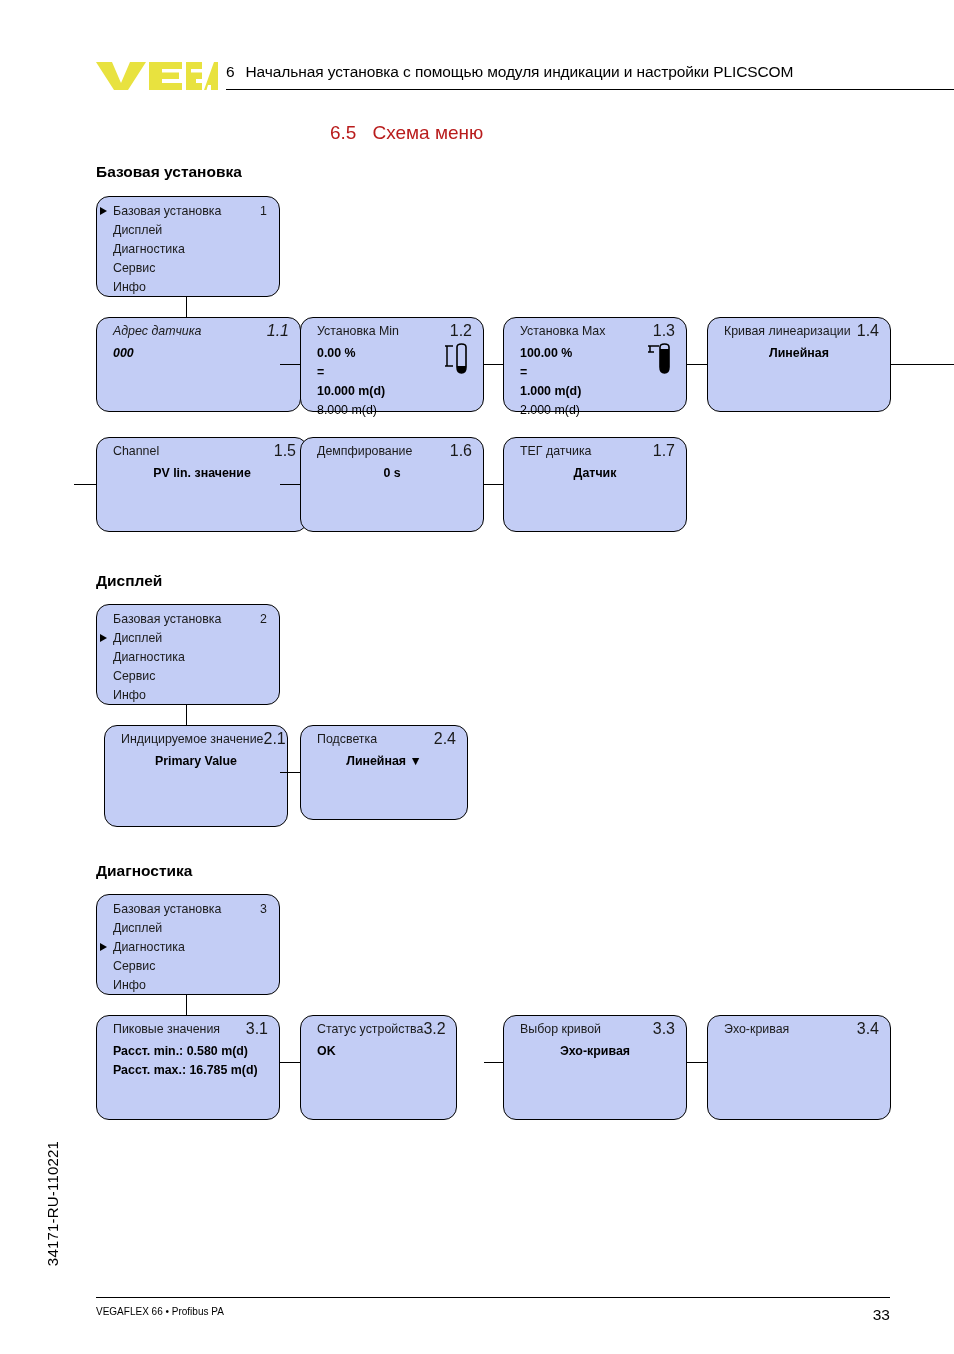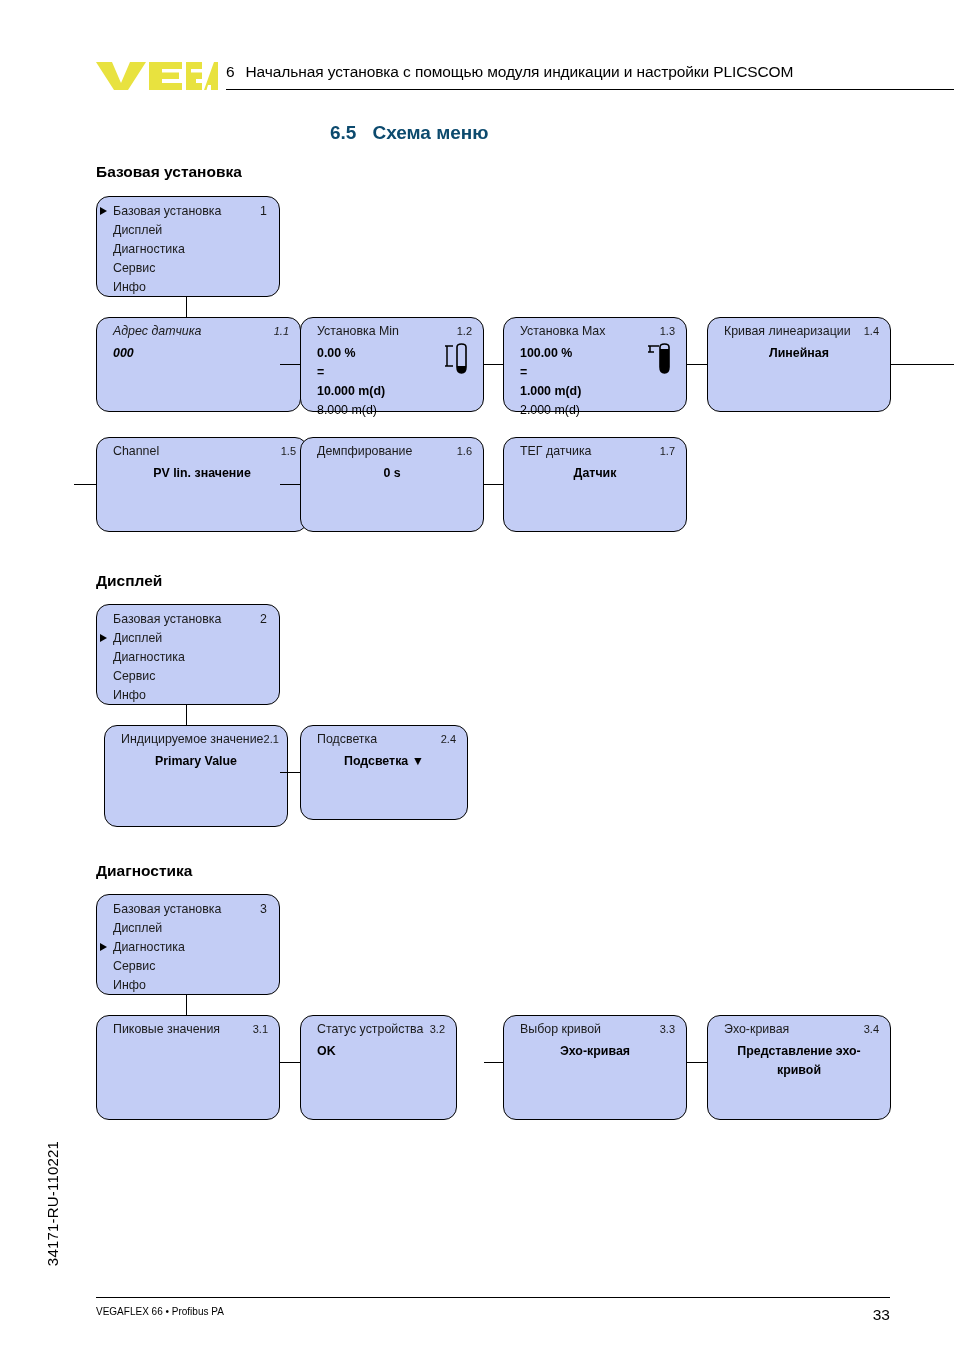--- a/index.html
+++ b/index.html
@@ -50,22 +50,22 @@
     height: 1.4px;
     background: #000;
   }
 
   
   #section-title {
     position: absolute;
     left: 330px;
     top: 122px;
     font-size: 19px;
-    font-weight: bold;
-    color: #0c4a6e;
+    font-weight: normal;
+    color: #b91c1c;
     white-space: nowrap;
   }
   #section-title .num { display: inline-block; margin-right: 16px; }
 
   
   .group-heading {
     position: absolute;
     left: 96px;
     font-size: 15.5px;
     font-weight: bold;
@@ -95,21 +95,21 @@
     display: flex;
     align-items: center;
     justify-content: space-between;
   }
   .node .title {
     font-size: 12.4px;
     color: #1a1a1a;
     white-space: nowrap;
   }
   .node .idx {
-    font-size: 11px;
+    font-size: 16px;
     color: #1a1a1a;
     white-space: nowrap;
   }
   .node .body {
     position: absolute;
     left: 0;
     top: 26px;
     width: 100%;
     padding: 0 10px 0 16px;
   }
@@ -388,21 +388,21 @@
     <div class="body">
       <div class="val center">Primary Value</div>
     </div>
   </div>
 <div class="node capsule" style="left: 300px; top: 725px; width: 168px; height: 95px;">
     <div class="row-head">
       <span class="title">Подсветка</span>
       <span class="idx">2.4</span>
     </div>
     <div class="body">
-      <div class="val center">Подсветка ▼</div>
+      <div class="val center">Линейная ▼</div>
     </div>
   </div>
 <div class="conn-h" style="left: 280px; top: 772px; width: 20px;"></div>
 <div class="group-heading" style="top: 862px;">Диагностика</div>
 <div class="node capsule" style="left: 96px; top: 894px; width: 184px; height: 101px;">
     <div class="menu-list">
       <div class="menu-row">
         <span class="mlabel">Базовая установка</span>
         <span class="midx">3</span>
       </div>
@@ -420,20 +420,24 @@
         <span class="mlabel">Инфо</span>
       </div>
     </div>
   </div>
 <div class="conn-v" style="left: 186px; top: 995px; height: 20px;"></div>
 <div class="node capsule" style="left: 96px; top: 1015px; width: 184px; height: 105px;">
     <div class="row-head">
       <span class="title">Пиковые значения</span>
       <span class="idx">3.1</span>
     </div>
+    <div class="body">
+      <div class="val">Расст. min.: 0.580 m(d)</div>
+      <div class="val">Расст. max.: 16.785 m(d)</div>
+    </div>
   </div>
 <div class="node capsule" style="left: 300px; top: 1015px; width: 157px; height: 105px;">
     <div class="row-head">
       <span class="title">Статус устройства</span>
       <span class="idx">3.2</span>
     </div>
     <div class="body">
       <div class="val">OK</div>
     </div>
   </div>
@@ -443,23 +447,20 @@
       <span class="idx">3.3</span>
     </div>
     <div class="body">
       <div class="val center">Эхо-кривая</div>
     </div>
   </div>
 <div class="node capsule" style="left: 707px; top: 1015px; width: 184px; height: 105px;">
     <div class="row-head">
       <span class="title">Эхо-кривая</span>
       <span class="idx">3.4</span>
-    </div>
-    <div class="body">
-      <div class="val center wrap">Представление эхо-кривой</div>
     </div>
   </div>
 <div class="conn-h" style="left: 280px; top: 1062px; width: 20px;"></div>
 <div class="conn-h" style="left: 484px; top: 1062px; width: 19px;"></div>
 <div class="conn-h" style="left: 687px; top: 1062px; width: 20px;"></div>
 <div id="sidecode">34171-RU-110221</div>
 <div id="footer-rule"></div>
 <div id="footer-left">VEGAFLEX 66 • Profibus PA</div>
 <div id="footer-page">33</div>
 

